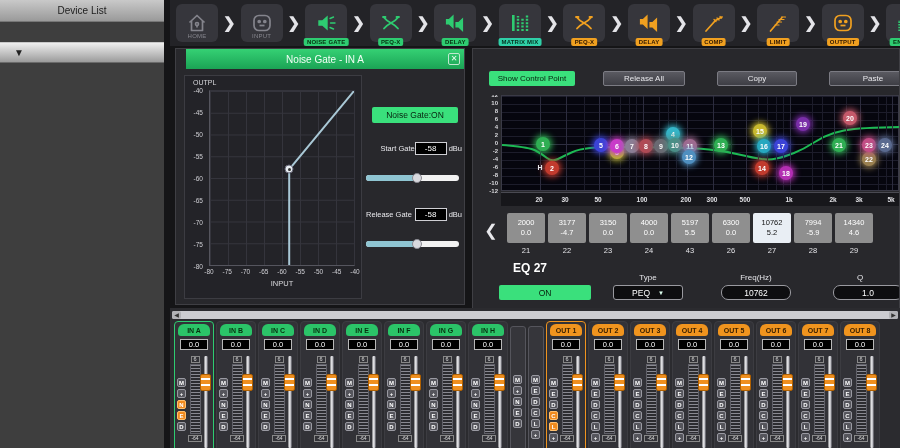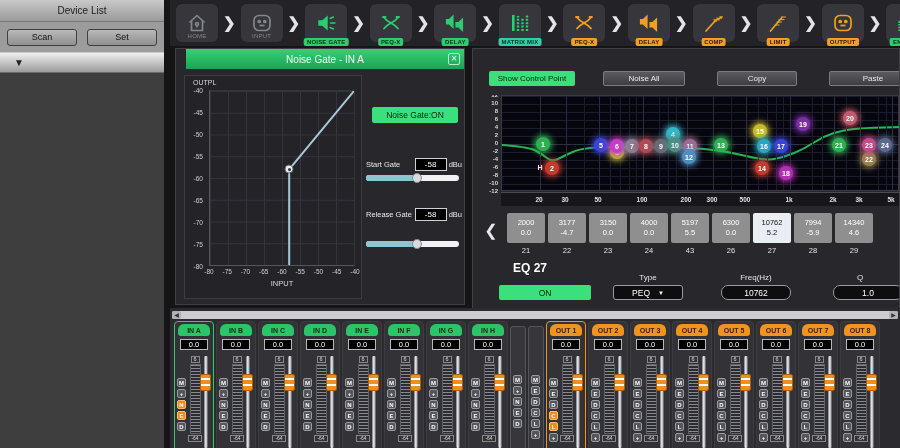--- a/index.html
+++ b/index.html
@@ -146,26 +146,22 @@
   .fd-handle { position:absolute; left:1px; top:18px; width:11px; height:17px; border-radius:2px; border:1px solid #b06000;
                background:linear-gradient(to bottom,#ef8f1f 0 3px,#fff 3px 5px,#ef8f1f 5px 9px,#fff 9px 11px,#ef8f1f 11px); }
   .strip.master { width:16px; height:126px; margin-top:5px; background:#36363b; border:1px solid #55555c; border-radius:3px; }
   .strip.master .m-btns { position:absolute; left:2px; top:48px; display:flex; flex-direction:column; gap:2px; }
 </style>
 </head>
 <body>
 
 <div id="root">
 
-  <aside class="sidebar" style="display:flex;flex-direction:column;">
+  <aside class="sidebar" style="display:flex;flex-direction:column;gap:20px;">
     <div class="sb-title">Device List</div>
-    <div class="sb-btnrow">
-      <button class="sb-btn">Scan</button>
-      <button class="sb-btn">Set</button>
-    </div>
     <div class="sb-drop">
       <span class="sb-tri">▼</span>
     </div>
     <div class="sb-body"></div>
   </aside>
 
   <header class="toolbar" id="toolbar">
       <div class="tool">
         <span class="tool-icon ic-plain">
           <svg viewBox="0 0 24 24" fill="none" stroke="currentColor" stroke-width="1.7" stroke-linejoin="round">
@@ -333,21 +329,21 @@
           <span style="left: 37.5%;">-65</span>
           <span style="left: 50%;">-60</span>
           <span style="left: 62.5%;">-55</span>
           <span style="left: 75%;">-50</span>
           <span style="left: 87.5%;">-45</span>
           <span style="left: 100%;">-40</span>
         </div>
       <div class="ng-xlabel">INPUT</div>
     </div>
     <button class="ng-on">Noise Gate:ON</button>
-    <div class="ng-row" style="top:108px;">
+    <div class="ng-row" style="top:92px;text-align:right;">
       <span class="lbl">Start Gate</span>
       <span class="ng-val">-58</span>
       <span class="ng-unit">dBu</span>
     </div>
     <div class="ng-slider" style="top:124px;" id="ng-slider1">
       <div class="ng-track"></div>
       <div class="ng-fill" style="width: 55%;"></div>
       <div class="ng-thumb" style="left: 55%;"></div>
     </div>
     <div class="ng-row" style="top:158px;">
@@ -357,21 +353,21 @@
     </div>
     <div class="ng-slider" style="top:190px;" id="ng-slider2">
       <div class="ng-track"></div>
       <div class="ng-fill" style="width: 55%;"></div>
       <div class="ng-thumb" style="left: 55%;"></div>
     </div>
   </section>
 
   <section class="panel" id="eq-panel">
     <button class="eq-btn green" style="left:16px;width:86px;">Show Control Point</button>
-    <button class="eq-btn" style="left:130px;width:82px;">Noise All</button>
+    <button class="eq-btn" style="left:130px;width:82px;">Release All</button>
     <button class="eq-btn" style="left:244px;width:80px;">Copy</button>
     <button class="eq-btn" style="left:356px;width:88px;">Paste</button>
 
     <div class="eq-graph">
       <div class="eq-yl" id="eq-yl">
           <span style="top: 0px;">12</span>
           <span style="top: 8px;">10</span>
           <span style="top: 16px;">8</span>
           <span style="top: 24px;">6</span>
           <span style="top: 32px;">4</span>

